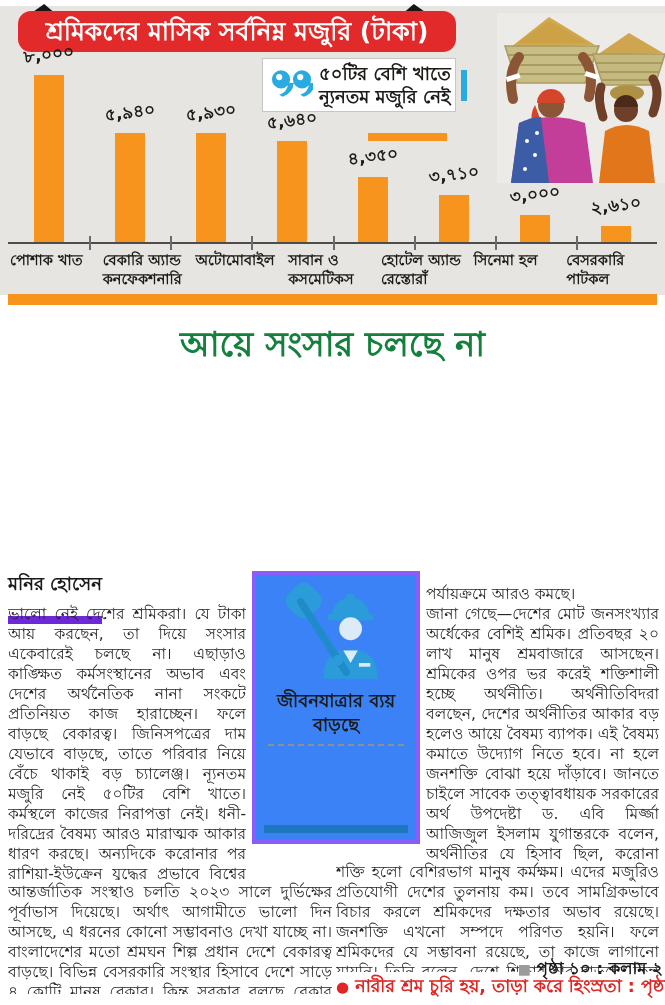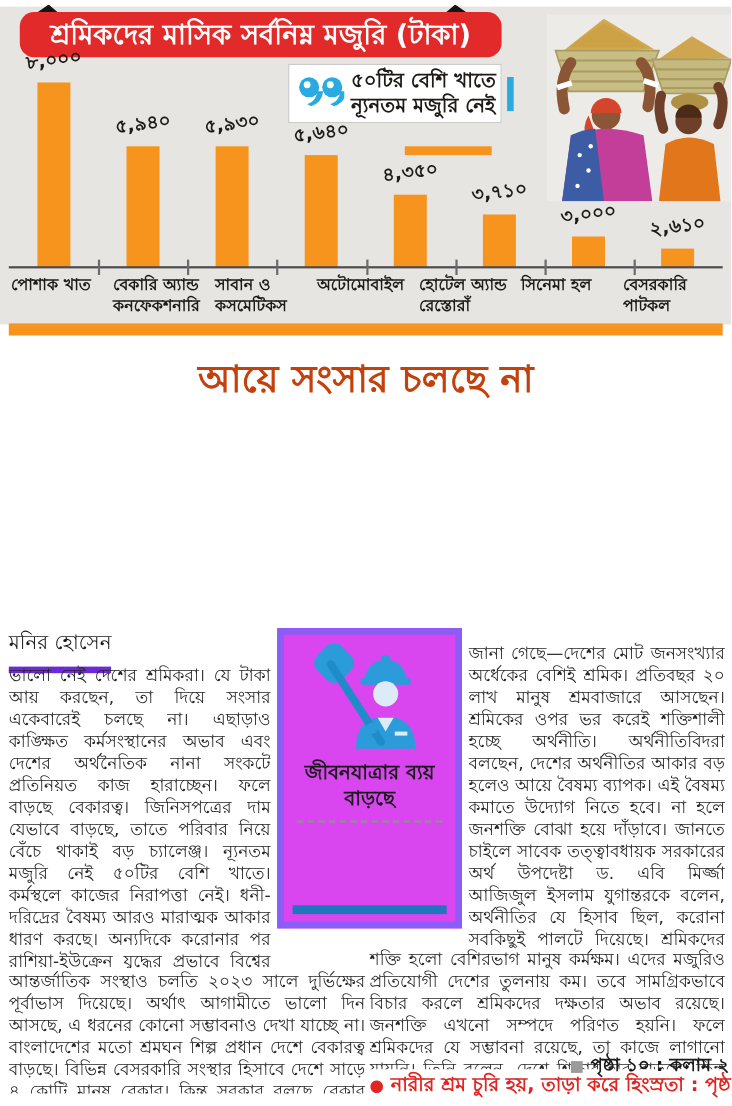--- a/index.html
+++ b/index.html
@@ -26,43 +26,43 @@
   .bottom-strip{position:absolute;left:8px;top:294px;width:649px;height:11px;background:#f7941e;}
   .mini-strip{position:absolute;left:368px;top:133px;width:79px;height:8px;background:#f7941e;}
   .callout{position:absolute;left:262px;top:58px;width:194px;height:54px;background:#ffffff;
     border:1px solid #c6c6c6;display:flex;align-items:center;gap:6px;padding:0 4px 0 8px;box-sizing:border-box;}
   .callout-text{font-size:18px;font-weight:bold;color:#1d1a17;line-height:1.3;}
   .callout-accent{position:absolute;left:461px;top:70px;width:6px;height:31px;background:#29abe2;}
   .photo{position:absolute;left:497px;top:13px;width:168px;height:170px;}
 
   
   .kicker{position:absolute;left:0;top:318px;width:665px;text-align:center;
-    color:#c2410c;font-size:34px;font-weight:bold;white-space:nowrap;}
+    color:#15803d;font-size:34px;font-weight:bold;white-space:nowrap;}
   .headline{position:absolute;left:0;top:360px;width:665px;text-align:center;
     color:#141414;font-size:74px;font-weight:bold;line-height:1.16;letter-spacing:-1px;}
 
   
-  .byline{position:absolute;left:8px;top:570px;font-size:18px;font-weight:normal;color:#1a1a1a;
-    border-bottom:6px solid #6d28d9;padding-bottom:5px;}
+  .byline{position:absolute;left:8px;top:570px;font-size:18px;font-weight:bold;color:#1a1a1a;
+    border-bottom:8px solid #6d28d9;padding-bottom:15px;}
   .bodycol{position:absolute;font-size:15.5px;line-height:20px;color:#262626;
     text-align:justify;overflow:hidden;}
   .col-left-top{left:8px;top:604px;width:238px;height:276px;}
   .col-right-top{left:426px;top:584px;width:233px;height:278px;}
   .col-left-bottom{left:8px;top:882px;width:324px;height:112px;}
   .col-right-bottom{left:336px;top:862px;width:323px;height:110px;}
   .bodycol p{margin:0;}
   .jump{position:absolute;right:2px;top:956px;font-size:16.5px;font-weight:bold;color:#1a1a1a;white-space:nowrap;}
   .jump .sq{color:#9b9b9b;font-size:14px;}
   .teaser{position:absolute;left:336px;top:973px;width:324px;text-align:center;
     color:#e02522;font-size:17.5px;font-weight:bold;white-space:nowrap;}
   .teaser .dot{font-size:15px;}
 
   
   .infobox{position:absolute;left:252px;top:571px;width:168px;height:273px;box-sizing:border-box;
-    background:#d946ef;border:6px solid #8b5cf6;text-align:center;overflow:hidden;}
+    background:#3b82f6;border:4px solid #8b5cf6;text-align:center;overflow:hidden;}
   .ib-icon{margin:8px auto 2px auto;display:block;}
   .ib-t1,.ib-t2{font-size:18px;font-weight:bold;color:#1a1a1a;line-height:1.32;padding:0 8px;}
   .ib-div{border:none;border-top:2px dashed #8f8f8f;margin:7px 12px;}
   .ib-bar{position:absolute;left:8px;right:8px;bottom:7px;height:8px;background:#1e76bc;}
 </style>
 </head>
 <body>
 
 <div class="page">
 
@@ -112,22 +112,22 @@
         <div class="tick" style="left: 162.25px;"></div>
         <div class="tick" style="left: 243.375px;"></div>
         <div class="tick" style="left: 324.5px;"></div>
         <div class="tick" style="left: 405.625px;"></div>
         <div class="tick" style="left: 486.75px;"></div>
         <div class="tick" style="left: 567.875px;"></div>
       </div>
     <div class="cats" id="cats">
         <div class="cat">পোশাক খাত</div>
         <div class="cat">বেকারি অ্যান্ড কনফেকশনারি</div>
+        <div class="cat">অটোমোবাইল</div>
         <div class="cat">সাবান ও কসমেটিকস</div>
-        <div class="cat">অটোমোবাইল</div>
         <div class="cat">হোটেল অ্যান্ড রেস্তোরাঁ</div>
         <div class="cat">সিনেমা হল</div>
         <div class="cat">বেসরকারি পাটকল</div>
       </div>
     <div class="mini-strip"></div>
 
     <div class="callout">
       <span>
         <svg width="42" height="30" viewBox="0 0 46 32">
           <g fill="#29abe2">
@@ -212,20 +212,21 @@
         <path d="M16 18 L60 86" stroke="#1f8cc9" stroke-width="7" stroke-linecap="round"></path>
         <circle cx="52" cy="74" r="5" fill="#2b9cd9"></circle>
       </svg>
     </span>
     <div class="ib-t1">জীবনযাত্রার ব্যয় বাড়ছে</div>
     <hr class="ib-div">
     <div class="ib-bar"></div>
   </div>
 
   <div class="bodycol col-right-top">
+    <p>পর্যায়ক্রমে আরও কমছে।</p>
     <p>জানা গেছে—দেশের মোট জনসংখ্যার অর্ধেকের বেশিই শ্রমিক। প্রতিবছর ২০ লাখ মানুষ শ্রমবাজারে আসছেন। শ্রমিকের ওপর ভর করেই শক্তিশালী হচ্ছে অর্থনীতি। অর্থনীতিবিদরা বলছেন, দেশের অর্থনীতির আকার বড় হলেও আয়ে বৈষম্য ব্যাপক। এই বৈষম্য কমাতে উদ্যোগ নিতে হবে। না হলে জনশক্তি বোঝা হয়ে দাঁড়াবে। জানতে চাইলে সাবেক তত্ত্বাবধায়ক সরকারের অর্থ উপদেষ্টা ড. এবি মির্জ্জা আজিজুল ইসলাম যুগান্তরকে বলেন, অর্থনীতির যে হিসাব ছিল, করোনা সবকিছুই পালটে দিয়েছে। শ্রমিকদের জন্য বিশাল চ্যালেঞ্জ নিয়ে এসেছে। তার মতে, দেশের অর্থনীতির মূল</p>
   </div>
 
   <div class="bodycol col-left-bottom">
     <p>আন্তর্জাতিক সংস্থাও চলতি ২০২৩ সালে দুর্ভিক্ষের পূর্বাভাস দিয়েছে। অর্থাৎ আগামীতে ভালো দিন আসছে, এ ধরনের কোনো সম্ভাবনাও দেখা যাচ্ছে না। বাংলাদেশের মতো শ্রমঘন শিল্প প্রধান দেশে বেকারত্ব বাড়ছে। বিভিন্ন বেসরকারি সংস্থার হিসাবে দেশে সাড়ে ৪ কোটি মানুষ বেকার। কিন্তু সরকার বলছে বেকার মাত্র ২৬ লাখ।</p>
   </div>
 
   <div class="bodycol col-right-bottom">
     <p>শক্তি হলো বেশিরভাগ মানুষ কর্মক্ষম। এদের মজুরিও প্রতিযোগী দেশের তুলনায় কম। তবে সামগ্রিকভাবে বিচার করলে শ্রমিকদের দক্ষতার অভাব রয়েছে। জনশক্তি এখনো সম্পদে পরিণত হয়নি। ফলে শ্রমিকদের যে সম্ভাবনা রয়েছে, তা কাজে লাগানো যায়নি। তিনি বলেন, দেশে শিক্ষার হার বাড়ছে। কিন্তু শিক্ষার মান</p>
   </div>

